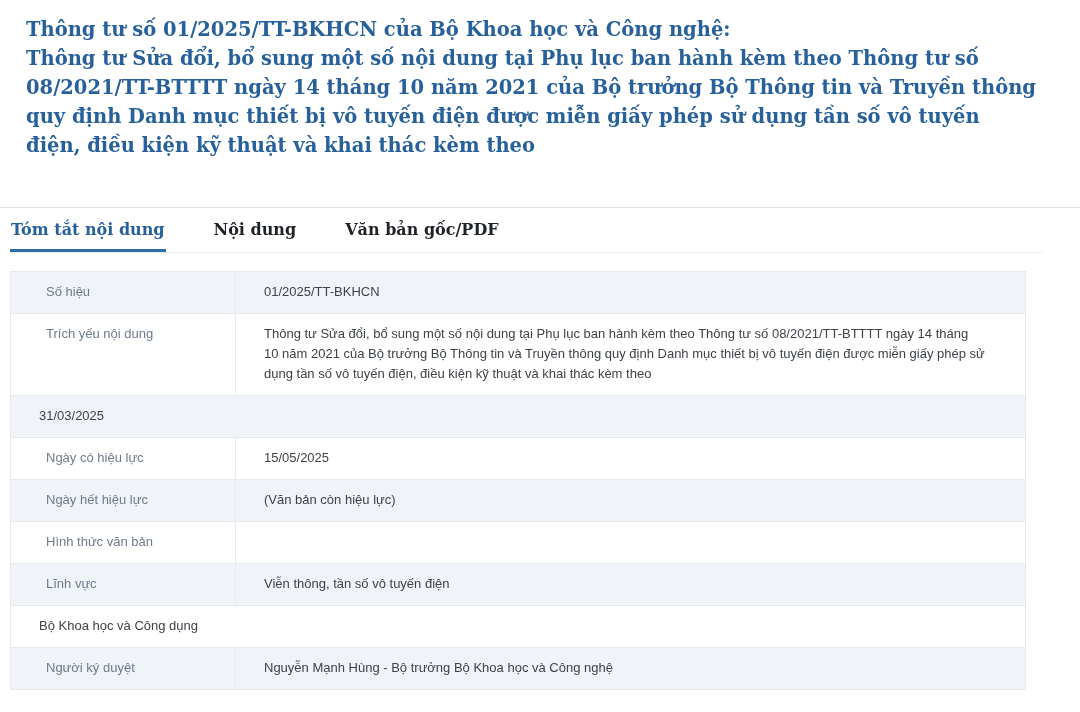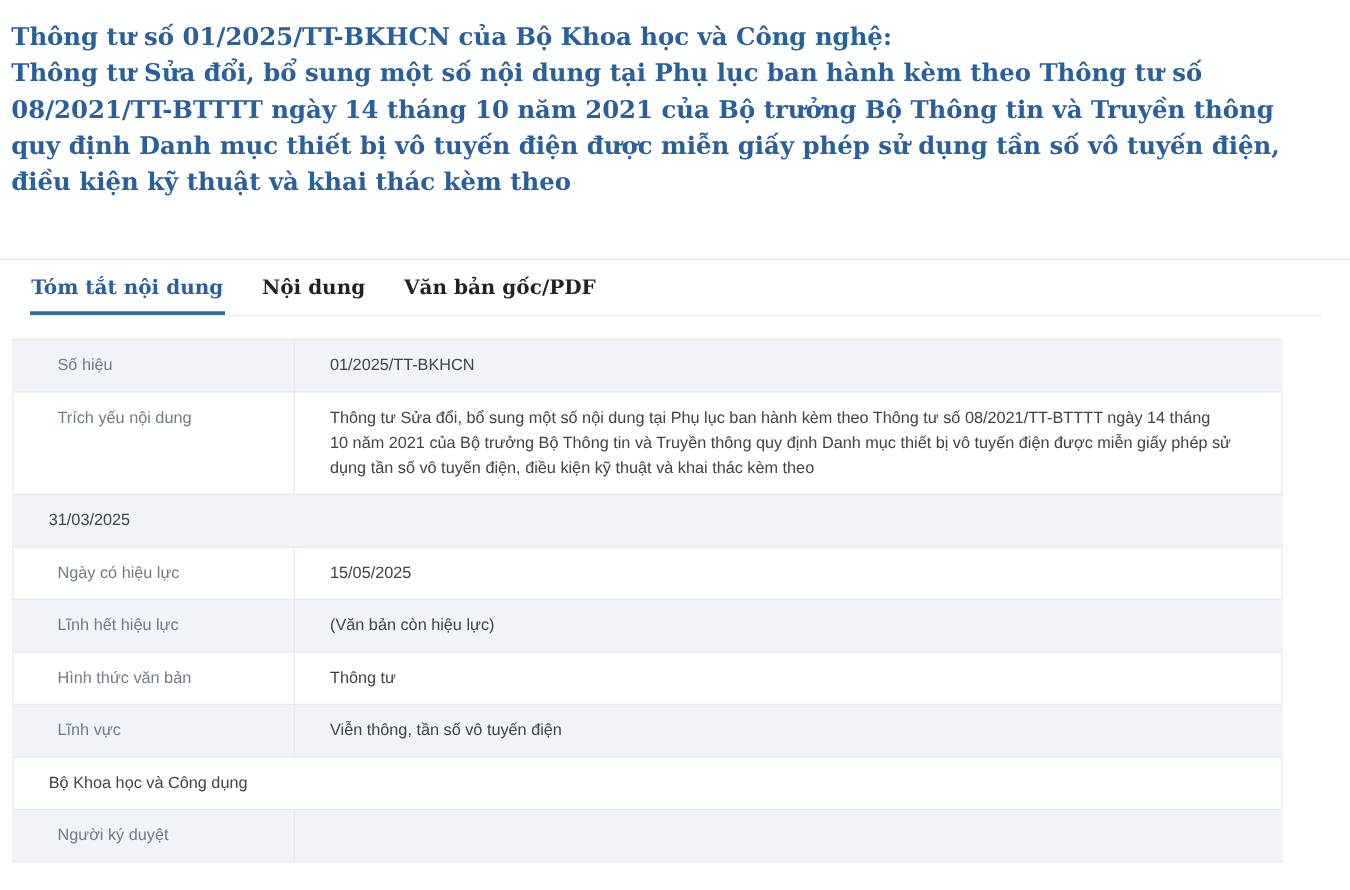--- a/index.html
+++ b/index.html
@@ -13,38 +13,38 @@
     --tab-dark: #1f2328;
   }
   * { margin: 0; padding: 0; box-sizing: border-box; }
   html, body {
     width: 1080px; height: 712px;
     background: #ffffff;
     overflow: hidden;
     font-family: "Liberation Sans", "DejaVu Sans", sans-serif;
   }
   .page-title {
-    padding: 15px 20px 0 9px;
+    padding: 15px 20px 0 26px;
     max-width: 1058px;
     font-family: "DejaVu Serif", "Liberation Serif", serif;
     font-weight: bold;
     font-size: 19.5px;
     line-height: 29px;
     color: var(--accent);
   }
   .tabbar-wrap {
     margin-top: 47px;
     border-top: 1px solid var(--rule);
   }
   .tabbar {
-    margin-left: 24px;
+    margin-left: 10px;
     width: 1033px;
     border-bottom: 1px solid #ececec;
     display: flex;
-    gap: 29px;
+    gap: 47px;
   }
   .tab {
     display: block;
     padding: 12px 1px 10px;
     border-bottom: 3px solid transparent;
     font-family: "DejaVu Serif", "Liberation Serif", serif;
     font-weight: bold;
     font-size: 16px;
     color: var(--tab-dark);
     cursor: pointer;
@@ -113,34 +113,34 @@
     <div class="t-row">
       <div class="t-value">31/03/2025</div>
     </div>
 
     <div class="t-row">
       <div class="t-label">Ngày có hiệu lực</div>
       <div class="t-value">15/05/2025</div>
     </div>
 
     <div class="t-row">
-      <div class="t-label">Lĩnh hết hiệu lực</div>
+      <div class="t-label">Ngày hết hiệu lực</div>
       <div class="t-value">(Văn bản còn hiệu lực)</div>
     </div>
 
     <div class="t-row">
       <div class="t-label">Hình thức văn bản</div>
-      <div class="t-value">Thông tư</div>
     </div>
 
     <div class="t-row">
       <div class="t-label">Lĩnh vực</div>
       <div class="t-value">Viễn thông, tần số vô tuyến điện</div>
     </div>
 
     <div class="t-row">
       <div class="t-value">Bộ Khoa học và Công dụng</div>
     </div>
 
     <div class="t-row">
       <div class="t-label">Người ký duyệt</div>
+      <div class="t-value">Nguyễn Mạnh Hùng - Bộ trưởng Bộ Khoa học và Công nghệ</div>
     </div>
   </div>
 
 </body></html>

